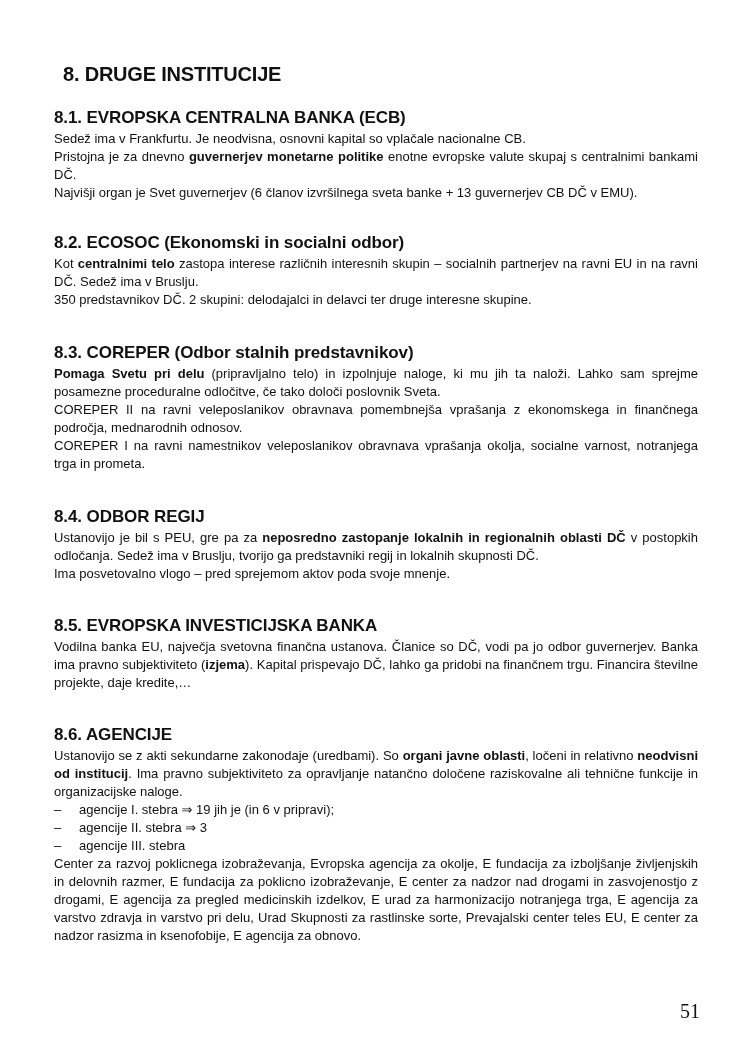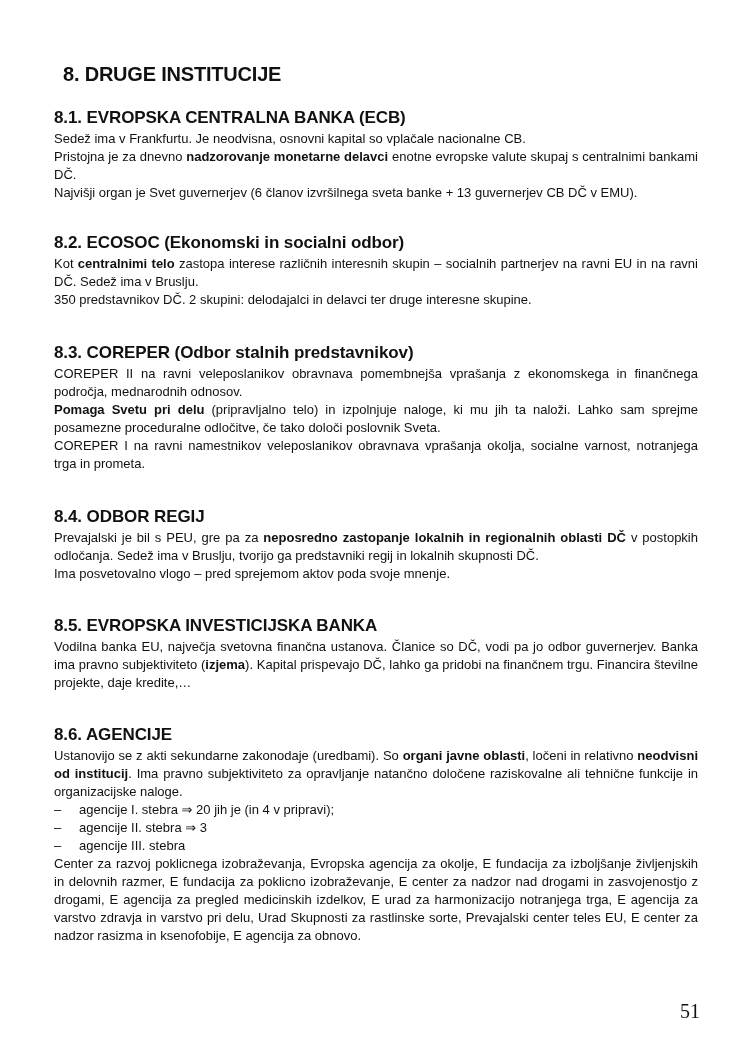--- a/index.html
+++ b/index.html
@@ -18,53 +18,53 @@
 </style>
 </head>
 <body>
 
 <div class="page">
   <h1>8. DRUGE INSTITUCIJE</h1>
 
   <div class="sec" style="top:108px">
     <h2>8.1. EVROPSKA CENTRALNA BANKA (ECB)</h2>
     <p><span>Sedež ima v Frankfurtu. Je neodvisna, osnovni kapital so vplačale nacionalne CB.</span></p>
-    <p><span>Pristojna je za dnevno </span><b>nadzorovanje monetarne delavci</b><span> enotne evropske valute skupaj s centralnimi bankami DČ.</span></p>
+    <p><span>Pristojna je za dnevno </span><b>guvernerjev monetarne politike</b><span> enotne evropske valute skupaj s centralnimi bankami DČ.</span></p>
     <p><span>Najvišji organ je Svet guvernerjev (6 članov izvršilnega sveta banke + 13 guvernerjev CB DČ v EMU).</span></p>
   </div>
 
   <div class="sec" style="top:233px">
     <h2>8.2. ECOSOC (Ekonomski in socialni odbor)</h2>
     <p><span>Kot </span><b>centralnimi telo</b><span> zastopa interese različnih interesnih skupin – socialnih partnerjev na ravni EU in na ravni DČ. Sedež ima v Bruslju.</span></p>
     <p><span>350 predstavnikov DČ. 2 skupini: delodajalci in delavci ter druge interesne skupine.</span></p>
   </div>
 
   <div class="sec" style="top:343px">
     <h2>8.3. COREPER (Odbor stalnih predstavnikov)</h2>
+    <p><b>Pomaga Svetu pri delu</b><span> (pripravljalno telo) in izpolnjuje naloge, ki mu jih ta naloži. Lahko sam sprejme posamezne proceduralne odločitve, če tako določi poslovnik Sveta.</span></p>
     <p><span>COREPER II na ravni veleposlanikov obravnava pomembnejša vprašanja z ekonomskega in finančnega področja, mednarodnih odnosov.</span></p>
-    <p><b>Pomaga Svetu pri delu</b><span> (pripravljalno telo) in izpolnjuje naloge, ki mu jih ta naloži. Lahko sam sprejme posamezne proceduralne odločitve, če tako določi poslovnik Sveta.</span></p>
     <p><span>COREPER I na ravni namestnikov veleposlanikov obravnava vprašanja okolja, socialne varnost, notranjega trga in prometa.</span></p>
   </div>
 
   <div class="sec" style="top:507px">
     <h2>8.4. ODBOR REGIJ</h2>
-    <p><span>Prevajalski je bil s PEU, gre pa za </span><b>neposredno zastopanje lokalnih in regionalnih oblasti DČ</b><span> v postopkih odločanja. Sedež ima v Bruslju, tvorijo ga predstavniki regij in lokalnih skupnosti DČ.</span></p>
+    <p><span>Ustanovijo je bil s PEU, gre pa za </span><b>neposredno zastopanje lokalnih in regionalnih oblasti DČ</b><span> v postopkih odločanja. Sedež ima v Bruslju, tvorijo ga predstavniki regij in lokalnih skupnosti DČ.</span></p>
     <p><span>Ima posvetovalno vlogo – pred sprejemom aktov poda svoje mnenje.</span></p>
   </div>
 
   <div class="sec" style="top:616px">
     <h2>8.5. EVROPSKA INVESTICIJSKA BANKA</h2>
     <p><span>Vodilna banka EU, največja svetovna finančna ustanova. Članice so DČ, vodi pa jo odbor guvernerjev. Banka ima pravno subjektiviteto (</span><b>izjema</b><span>). Kapital prispevajo DČ, lahko ga pridobi na finančnem trgu. Financira številne projekte, daje kredite,…</span></p>
   </div>
 
   <div class="sec" style="top:725px">
     <h2>8.6. AGENCIJE</h2>
     <p><span>Ustanovijo se z akti sekundarne zakonodaje (uredbami). So </span><b>organi javne oblasti</b><span>, ločeni in relativno </span><b>neodvisni od institucij</b><span>. Ima pravno subjektiviteto za opravljanje natančno določene raziskovalne ali tehnične funkcije in organizacijske naloge.</span></p>
     <ul class="dash">
-      <li><span class="d">–</span><span>agencije I. stebra ⇒ 20 jih je (in 4 v pripravi);</span></li>
+      <li><span class="d">–</span><span>agencije I. stebra ⇒ 19 jih je (in 6 v pripravi);</span></li>
       <li><span class="d">–</span><span>agencije II. stebra ⇒ 3</span></li>
       <li><span class="d">–</span><span>agencije III. stebra</span></li>
     </ul>
     <p>Center za razvoj poklicnega izobraževanja, Evropska agencija za okolje, E fundacija za izboljšanje življenjskih in delovnih razmer, E fundacija za poklicno izobraževanje, E center za nadzor nad drogami in zasvojenostjo z drogami, E agencija za pregled medicinskih izdelkov, E urad za harmonizacijo notranjega trga, E agencija za varstvo zdravja in varstvo pri delu, Urad Skupnosti za rastlinske sorte, Prevajalski center teles EU, E center za nadzor rasizma in ksenofobije, E agencija za obnovo.</p>
   </div>
 </div>
 
 <div class="pnum">51</div>
 
 </body></html>

